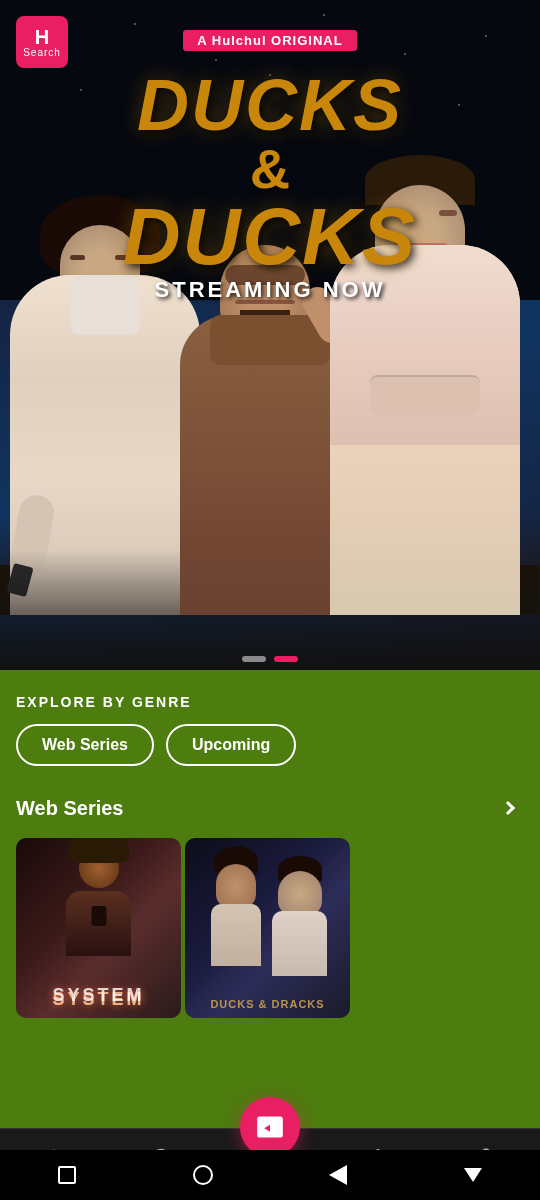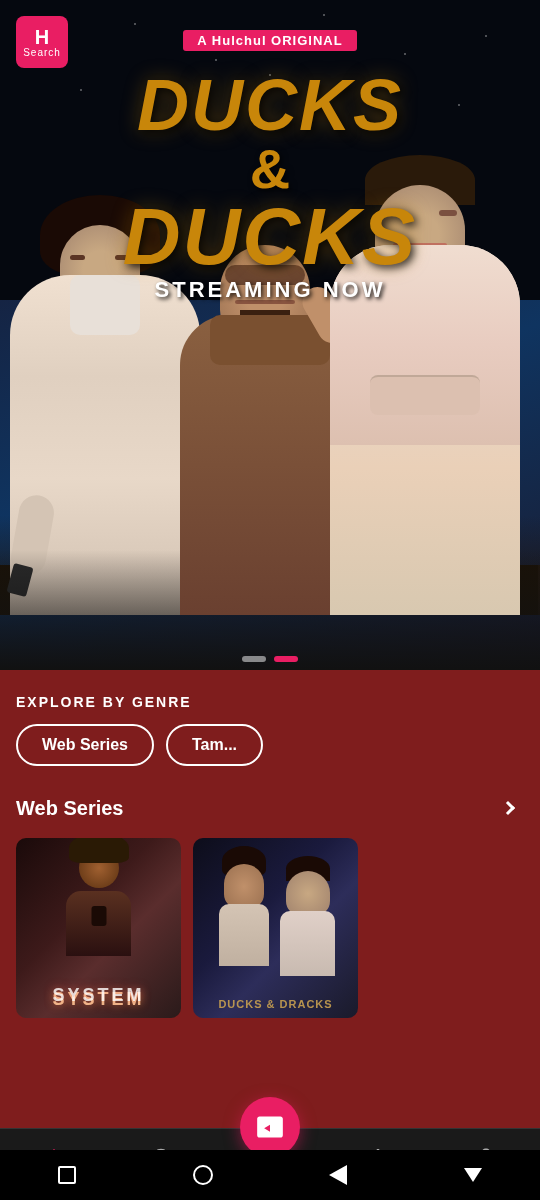--- a/index.html
+++ b/index.html
@@ -126,21 +126,21 @@
     .dot {
       width: 24px;
       height: 6px;
       border-radius: 3px;
     }
     .dot-inactive { background: rgba(255,255,255,0.5); }
     .dot-active { background: #e91e63; }
 
     
     .main-content {
-      background: #7f1d1d;
+      background: #4d7c0f;
       padding-top: 8px;
     }
 
     
     .section-explore {
       padding: 16px 16px 10px;
     }
     .explore-title {
       font-size: 14px;
       font-weight: 700;
@@ -196,21 +196,21 @@
       width: 10px;
       height: 10px;
       border-right: 3px solid #fff;
       border-top: 3px solid #fff;
       transform: rotate(45deg);
     }
 
     
     .cards-row {
       display: flex;
-      gap: 12px;
+      gap: 4px;
       overflow-x: auto;
       scrollbar-width: none;
     }
     .cards-row::-webkit-scrollbar { display: none; }
     .show-card {
       flex-shrink: 0;
       width: 165px;
       height: 180px;
       border-radius: 10px;
       overflow: hidden;
@@ -569,21 +569,21 @@
     <div class="dot dot-active"></div>
   </div>
 </div>
 
 <div class="main-content">
 
   <div class="section-explore">
     <div class="explore-title">EXPLORE BY GENRE</div>
     <div class="genre-pills">
       <button class="genre-pill">Web Series</button>
-      <button class="genre-pill">Tam...</button>
+      <button class="genre-pill">Upcoming</button>
     </div>
   </div>
 
   <div class="section-webshows">
     <div class="section-header">
       <span class="section-title">Web Series</span>
       <div class="section-more">
         <div class="chevron-right"></div>
       </div>
     </div>

